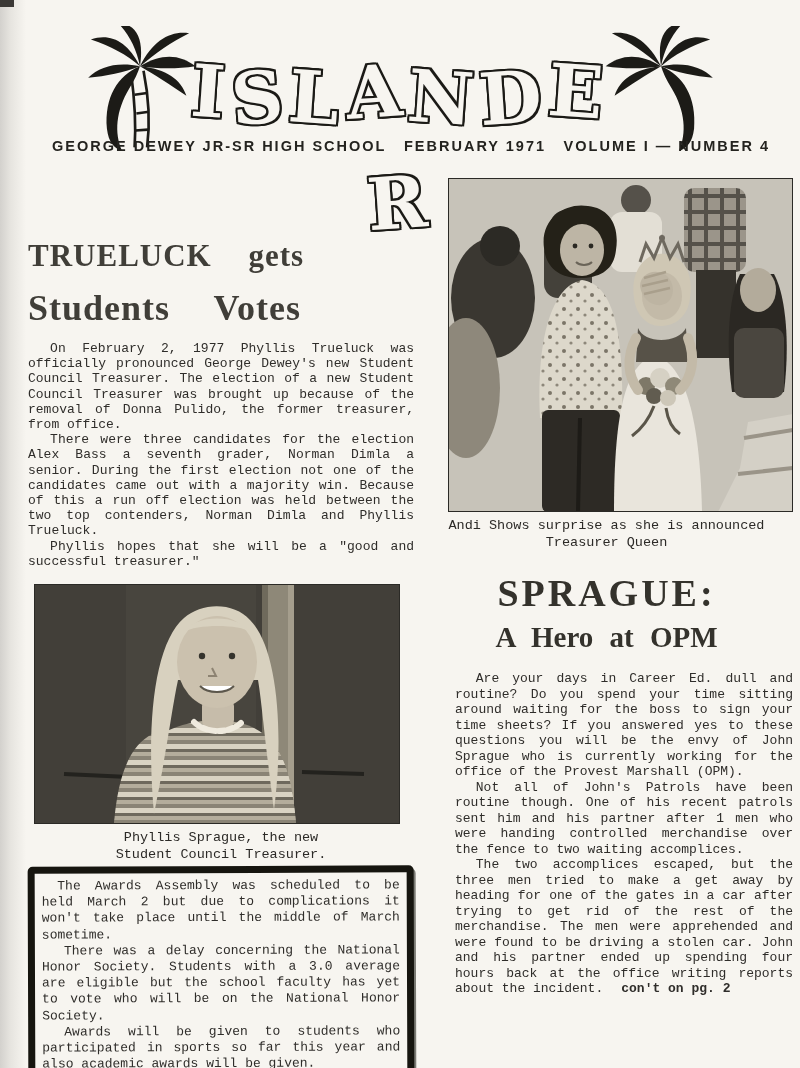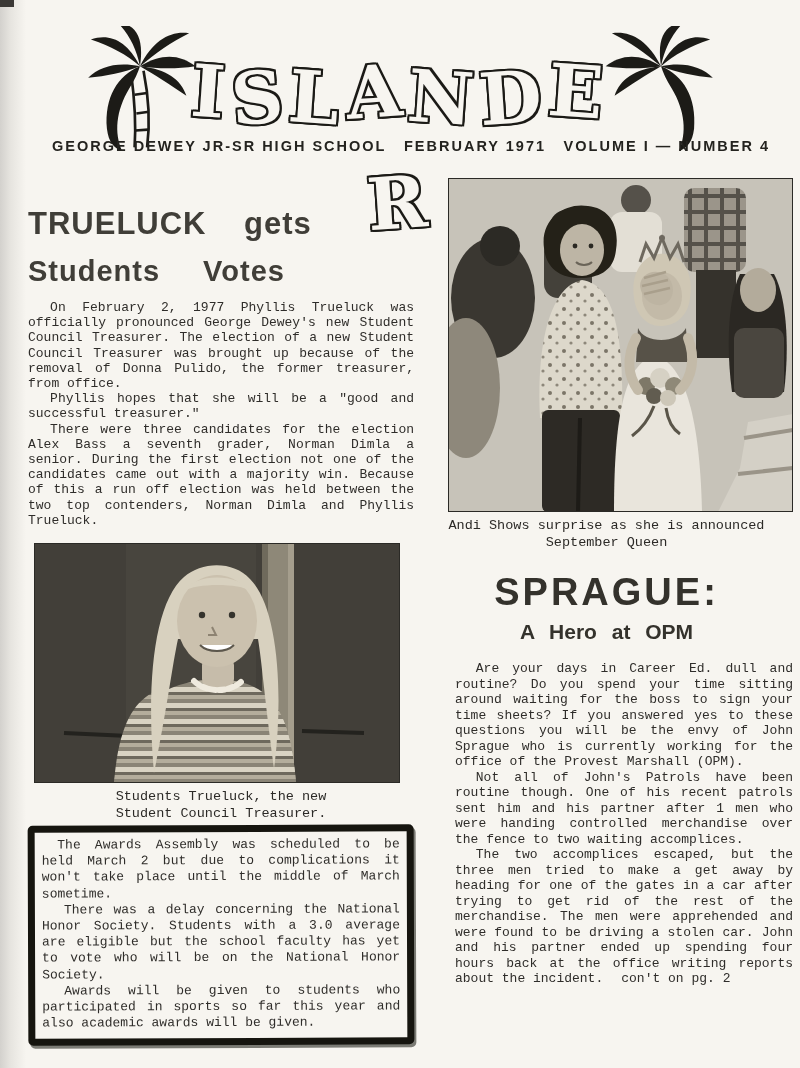--- a/index.html
+++ b/index.html
@@ -35,23 +35,23 @@
     font-family:"Liberation Sans", sans-serif;
   }
 
   
   .col-left  { position:absolute; left:28px;  top:206px; width:386px; }
   .col-right { position:absolute; left:420px; top:178px; width:373px; }
 
   .mono { font-family:"Liberation Mono", monospace; color:#2f2d2a; }
 
   
-  .headline { font-family:Liberation Sans, sans-serif; font-weight:bold; color:#403e38; }
+  .headline { font-family:Liberation Serif, serif; font-weight:bold; color:#403e38;margin-top:32px; }
   .hl1 { font-size:31px; word-spacing:28px; letter-spacing:1px; }
-  .hl2 { font-size:29px; word-spacing:34px; letter-spacing:1px; margin-top:13px; }
+  .hl2 { font-size:36px; word-spacing:34px; letter-spacing:1px; margin-top:13px; }
   .hl3 { font-size:29px; word-spacing:16px; letter-spacing:1px; margin-top:24px; }
 
   .article { margin-top:12px; font-size:13px; line-height:15.2px; text-align:justify; }
   .article p { text-indent:1.7em; }
 
   
   .photo { display:block; }
   .photo-phyllis { margin:15px 0 0 6px; }
   .caption { text-align:center; font-size:13.5px; line-height:17px; margin-top:5px; color:#2c2a27; }
 
@@ -61,26 +61,26 @@
     padding:5px 7px 7px 7px; transform:rotate(-0.2deg);
     font-size:13px; line-height:16.2px; text-align:justify;
     box-shadow:2px 3px 0 rgba(22,21,15,0.55);
     background:#f7f5f0;
   }
   .awards-box p { text-indent:1.7em; }
   .awards-box p:first-child { text-indent:1.2em; }
 
   
   .photo-queen { margin-left:28px; }
-  .sprague-head { text-align:center; font-family:Liberation Sans, sans-serif; font-weight:bold; color:#34322c; }
+  .sprague-head { text-align:center; font-family:Liberation Serif, serif; font-weight:bold; color:#34322c; }
   .sh1 { font-size:38px; letter-spacing:3px; margin-top:20px; }
-  .sh2 { font-size:21px; word-spacing:9px; margin-top:6px; }
+  .sh2 { font-size:29px; word-spacing:9px; margin-top:6px; }
   .sprague-article { margin-top:17px; font-size:13px; line-height:15.5px; text-align:justify; }
   .sprague-article p { text-indent:1.6em;margin-left:35px; }
-  .cont-note { display:inline-block; padding-left:18px; text-indent:0; }
+  .cont-note { display:inline-block; padding-left:18px; text-indent:0;font-weight:bold; }
 </style>
 </head>
 <body>
 
 <div class="page">
   <div class="scan-edge"></div>
   <div class="scan-mark"></div>
 
   <header class="masthead">
     <svg class="palm palm-left" width="155" height="125" viewBox="0 0 150 140" transform="">
@@ -122,22 +122,22 @@
   </header>
 
   <section class="col-left">
     <h1 class="headline">
       <div class="hl1">TRUELUCK gets</div>
       <div class="hl2">Students Votes</div>
     </h1>
 
     <div class="article mono">
       <p>On February 2, 1977 Phyllis Trueluck was officially pronounced George Dewey's new Student Council Treasurer.  The election of a new Student Council Treasurer was brought up because of the removal of Donna Pulido, the former treasurer, from office.</p>
+      <p>There were three candidates for the election Alex Bass a seventh grader, Norman Dimla a senior.  During the first election not one of the candidates came out with a majority win.  Because of this a run off election was held between the two top contenders, Norman Dimla and Phyllis Trueluck.</p>
       <p>Phyllis hopes that she will be a "good and successful treasurer."</p>
-      <p>There were three candidates for the election Alex Bass a seventh grader, Norman Dimla a senior.  During the first election not one of the candidates came out with a majority win.  Because of this a run off election was held between the two top contenders, Norman Dimla and Phyllis Trueluck.</p>
     </div>
 
     <svg class="photo photo-phyllis" width="366" height="240" viewBox="0 0 366 240">
       <defs>
         <pattern id="stripes" width="366" height="16" patternUnits="userSpaceOnUse">
           <rect width="366" height="5" fill="#d9d3c3"></rect>
           <rect y="5" width="366" height="3" fill="#6e695d"></rect>
           <rect y="8" width="366" height="4" fill="#b4ad9c"></rect>
           <rect y="12" width="366" height="4" fill="#8a8476"></rect>
         </pattern>
@@ -167,21 +167,21 @@
       <circle cx="198" cy="72" r="3.2" fill="#35332d"></circle>
       <path d="M178,84 L182,92 L174,92" fill="none" stroke="#8d8372" stroke-width="2"></path>
       <path d="M166,102 C174,110 192,110 200,102" fill="#fff" stroke="#5c574c" stroke-width="2"></path>
 
       <path d="M160,138 C172,150 196,150 208,138" fill="none" stroke="#efeade" stroke-width="6" stroke-linecap="round" stroke-dasharray="6 3"></path>
 
       <rect width="366" height="240" fill="none" stroke="#2b2a26" stroke-width="2"></rect>
     </svg>
 
     <div class="caption mono">
-      <div>Students Trueluck, the new</div>
+      <div>Phyllis Sprague, the new</div>
       <div>Student Council Treasurer.</div>
     </div>
 
     <div class="awards-box mono">
       <p>The Awards Assembly was scheduled to be held March 2 but due to complications it won't take place until the middle of March sometime.</p>
       <p>There was a delay concerning the National Honor Society. Students with a 3.0 average are eligible but the school faculty has yet to vote who will be on the National Honor Society.</p>
       <p>Awards will be given to students who participated in sports so far this year and also academic awards will be given.</p>
     </div>
   </section>
 
@@ -253,21 +253,21 @@
         <path d="M218,230 C220,244 226,252 232,256" stroke="#5a5549" stroke-width="3" fill="none"></path>
       </g>
 
       <path d="M188,160 C178,180 180,198 190,212" fill="none" stroke="#c3baa8" stroke-width="10" stroke-linecap="round"></path>
       <path d="M240,160 C248,180 244,200 232,212" fill="none" stroke="#c3baa8" stroke-width="10" stroke-linecap="round"></path>
       <rect width="345" height="334" fill="none" stroke="#2b2a26" stroke-width="2"></rect>
     </svg>
 
     <div class="caption mono">
       <div>Andi Shows surprise as she is announced</div>
-      <div>September Queen</div>
+      <div>Treasurer Queen</div>
     </div>
 
     <h2 class="sprague-head">
       <div class="sh1">SPRAGUE:</div>
       <div class="sh2">A Hero at OPM</div>
     </h2>
 
     <div class="sprague-article mono">
       <p>Are your days in Career Ed. dull and routine? Do you spend your time sitting around waiting for the boss to sign your time sheets?  If you answered yes to these questions you will be the envy of John Sprague who is currently working for the office of the Provest Marshall (OPM).</p>
       <p>Not all of John's Patrols have been routine though. One of his recent patrols sent him and his partner after 1 men who were handing controlled merchandise over the fence to two waiting accomplices.</p>

